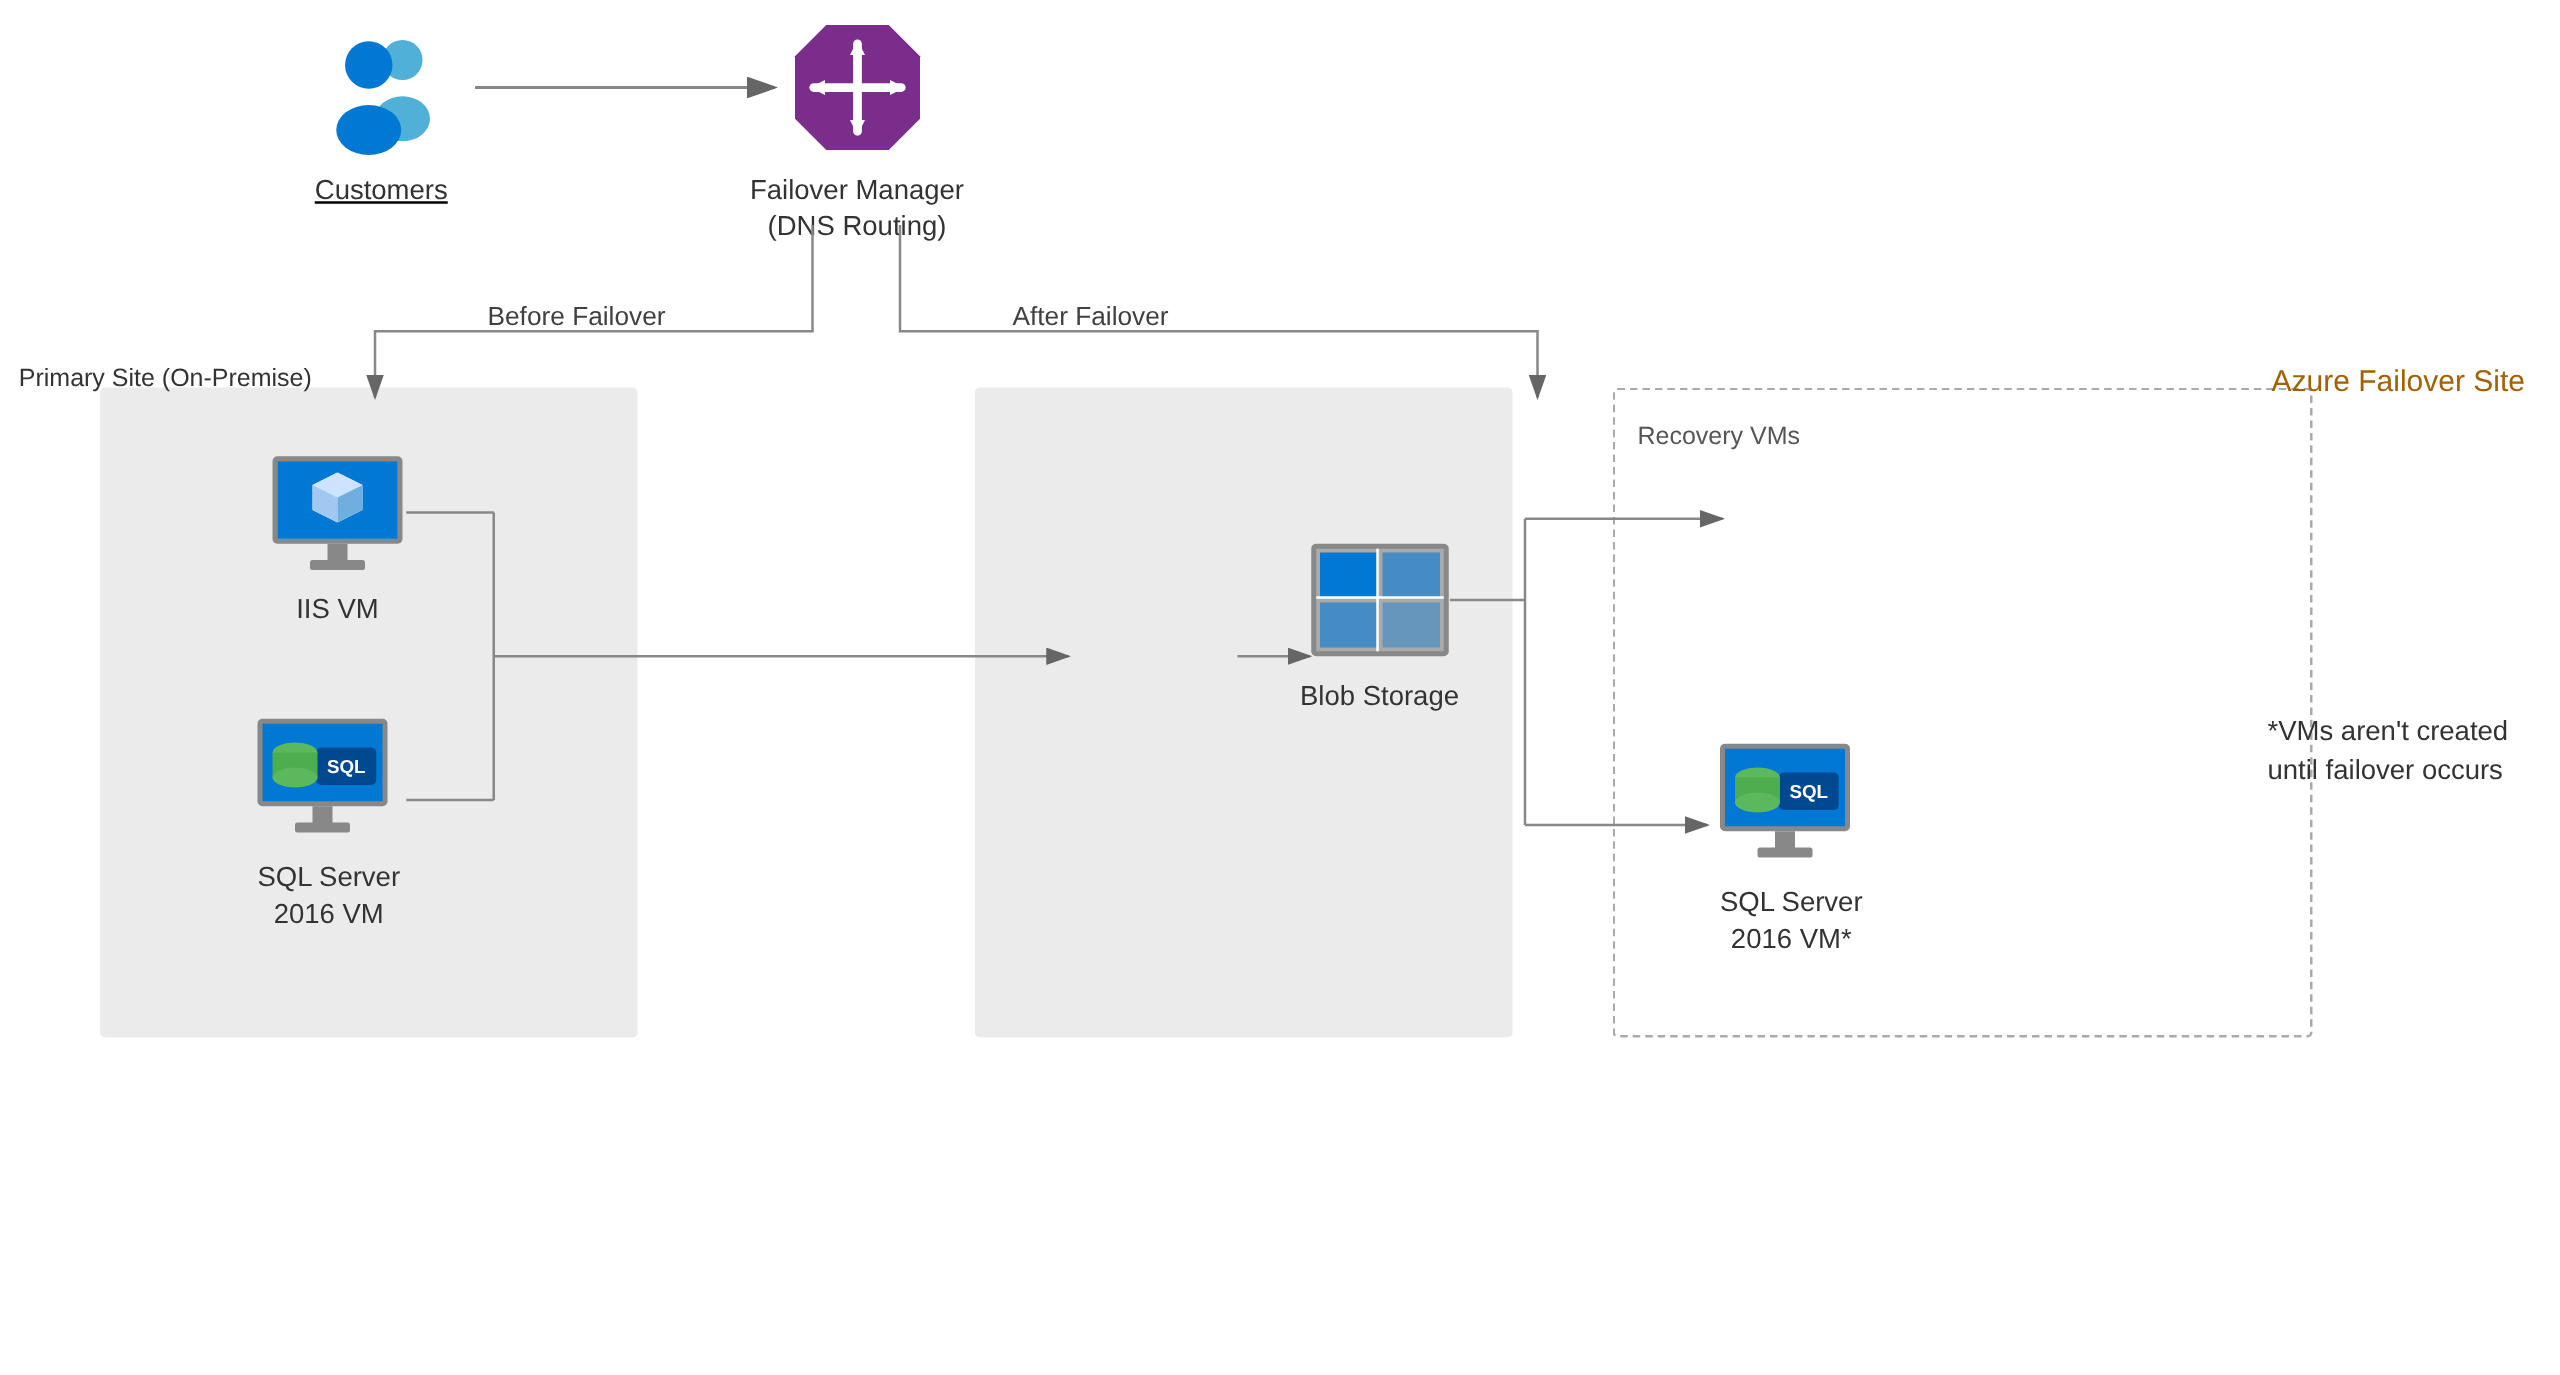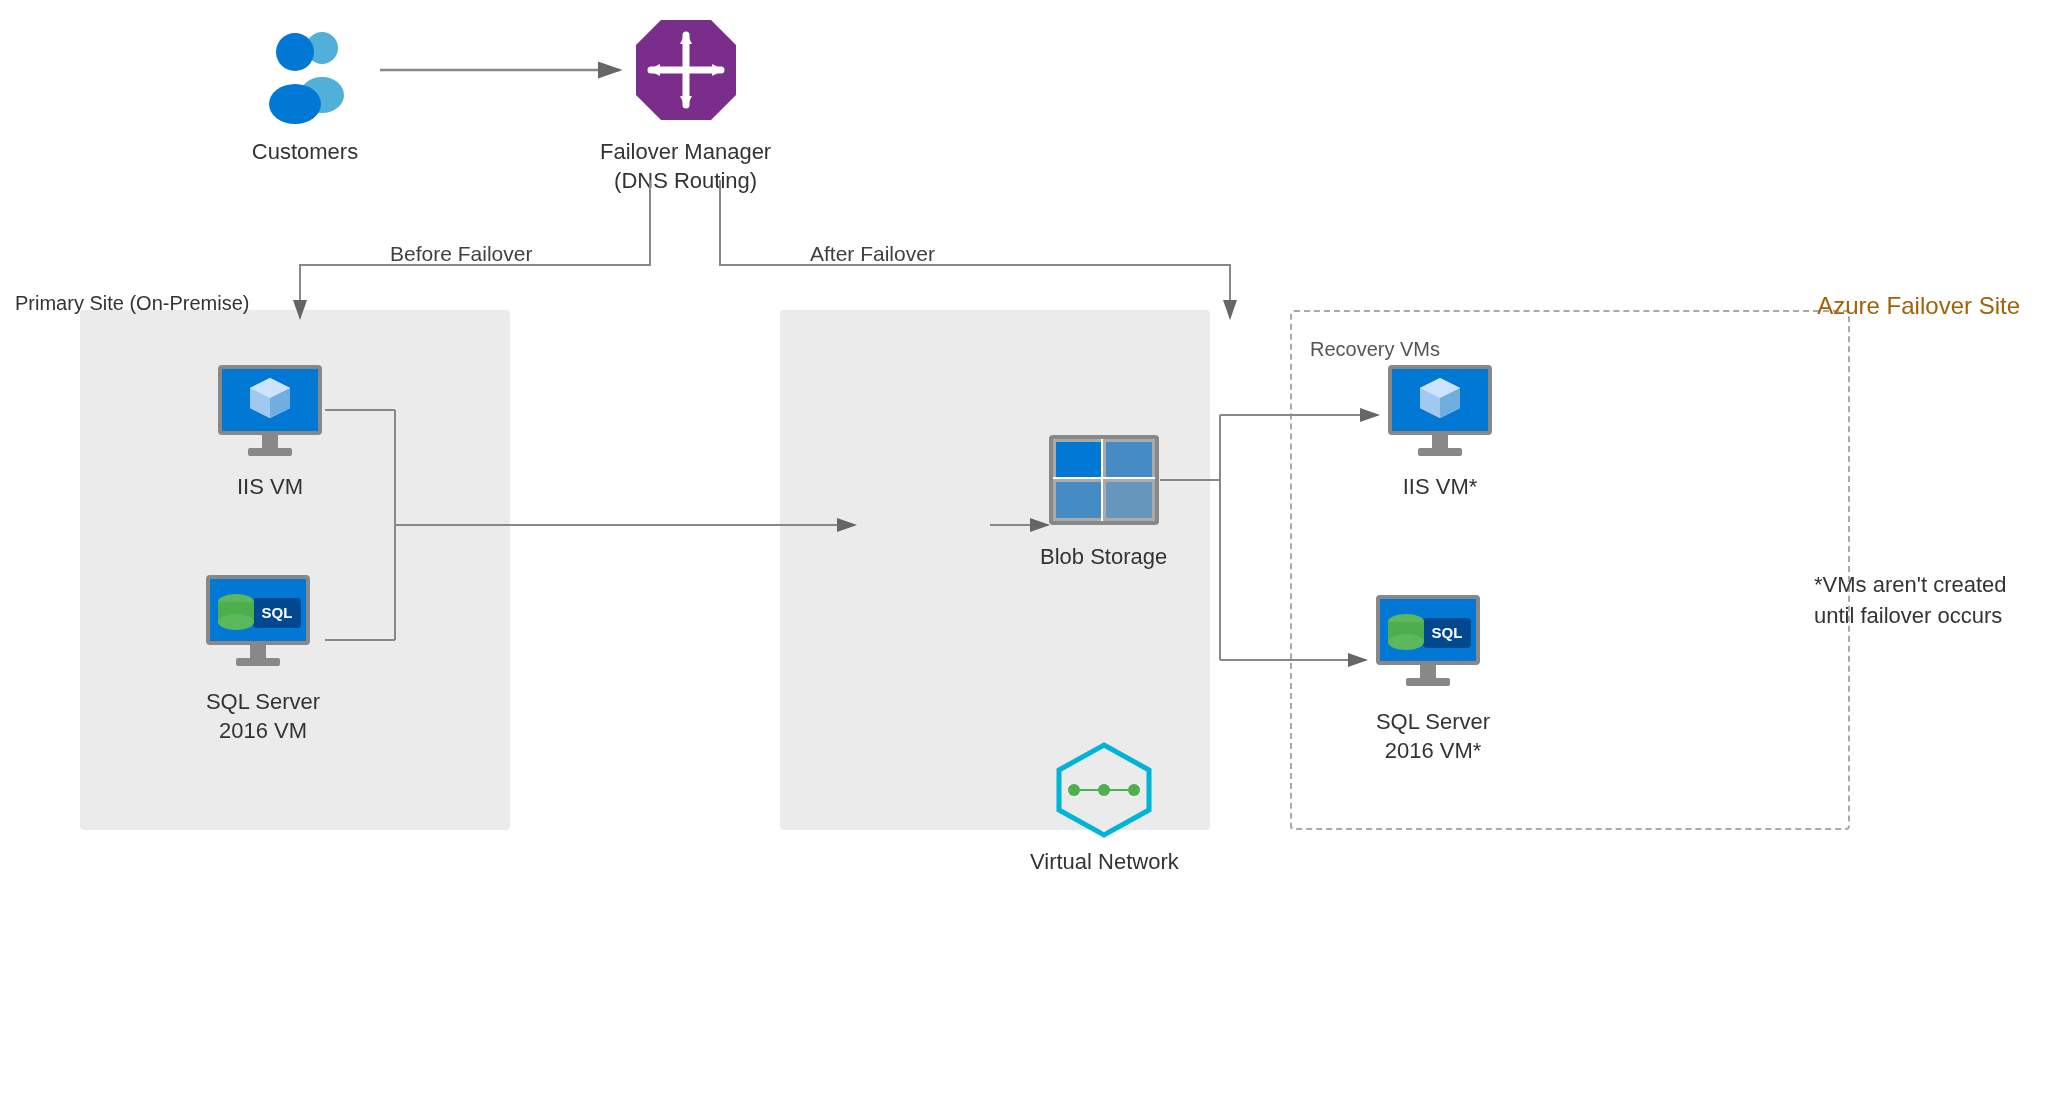--- a/index.html
+++ b/index.html
@@ -77,20 +77,21 @@
     }
 
     
     .customers-block {
       position: absolute;
       left: 250px;
       top: 20px;
       display: flex;
       flex-direction: column;
       align-items: center;
+      text-decoration: underline;
     }
 
     .traffic-manager-block {
       position: absolute;
       left: 600px;
       top: 10px;
       display: flex;
       flex-direction: column;
       align-items: center;
     }
@@ -248,48 +249,21 @@
       <rect x="62" y="12" width="46" height="36" fill="#0078d4" opacity="0.6"></rect>
       <rect x="12" y="52" width="46" height="36" fill="#0078d4" opacity="0.6"></rect>
       <rect x="62" y="52" width="46" height="36" fill="#0078d4" opacity="0.4"></rect>
 
       <line x1="58" y1="9" x2="58" y2="91" stroke="white" stroke-width="2"></line>
       <line x1="9" y1="48" x2="111" y2="48" stroke="white" stroke-width="2"></line>
     </svg>
     <div class="icon-label">Blob Storage</div>
   </div>
 
-  <div class="component-block" style="left:1030px; top:740px;">
-    <svg width="130" height="100" viewBox="0 0 130 100">
-
-      <polygon points="65,5 110,30 110,70 65,95 20,70 20,30" fill="none" stroke="#00b4d8" stroke-width="5"></polygon>
-
-      <circle cx="35" cy="50" r="6" fill="#4caf50"></circle>
-      <circle cx="65" cy="50" r="6" fill="#4caf50"></circle>
-      <circle cx="95" cy="50" r="6" fill="#4caf50"></circle>
-
-      <line x1="41" y1="50" x2="59" y2="50" stroke="#4caf50" stroke-width="2"></line>
-      <line x1="71" y1="50" x2="89" y2="50" stroke="#4caf50" stroke-width="2"></line>
-    </svg>
-    <div class="icon-label">Virtual Network</div>
-  </div>
-
-  <div class="component-block" style="left:1380px; top:360px;">
-    <svg width="120" height="105" viewBox="0 0 120 105">
-      <rect x="8" y="5" width="104" height="70" rx="4" ry="4" fill="#888"></rect>
-      <rect x="12" y="9" width="96" height="62" fill="#0078d4"></rect>
-      <polygon points="60,18 80,28 80,48 60,58 40,48 40,28" fill="white" opacity="0.9"></polygon>
-      <polygon points="60,18 80,28 60,38 40,28" fill="#cce4ff"></polygon>
-      <polygon points="40,28 60,38 60,58 40,48" fill="#a0c8f0"></polygon>
-      <polygon points="80,28 60,38 60,58 80,48" fill="#70aee0"></polygon>
-      <rect x="52" y="75" width="16" height="15" fill="#888"></rect>
-      <rect x="38" y="88" width="44" height="8" rx="2" fill="#888"></rect>
-    </svg>
-    <div class="icon-label">IIS VM*</div>
-  </div>
+
 
   <div class="component-block" style="left:1368px; top:590px;">
     <svg width="130" height="110" viewBox="0 0 130 110">
       <rect x="8" y="5" width="104" height="70" rx="4" ry="4" fill="#888"></rect>
       <rect x="12" y="9" width="96" height="62" fill="#0078d4"></rect>
       <rect x="55" y="28" width="48" height="30" rx="4" fill="#004990"></rect>
       <text x="79" y="48" text-anchor="middle" font-size="15" font-weight="bold" fill="white" font-family="Arial">SQL</text>
       <ellipse cx="38" cy="32" rx="18" ry="8" fill="#5cb85c"></ellipse>
       <rect x="20" y="32" width="36" height="20" fill="#4cae4c"></rect>
       <ellipse cx="38" cy="52" rx="18" ry="8" fill="#5cb85c"></ellipse>

